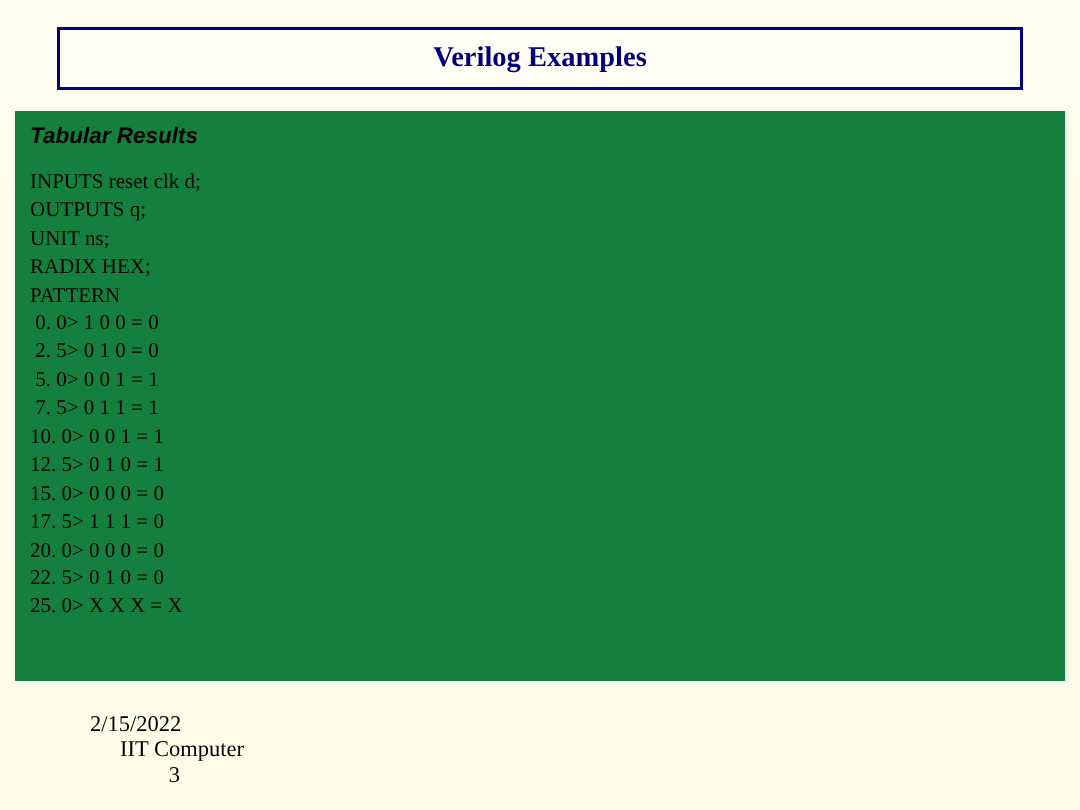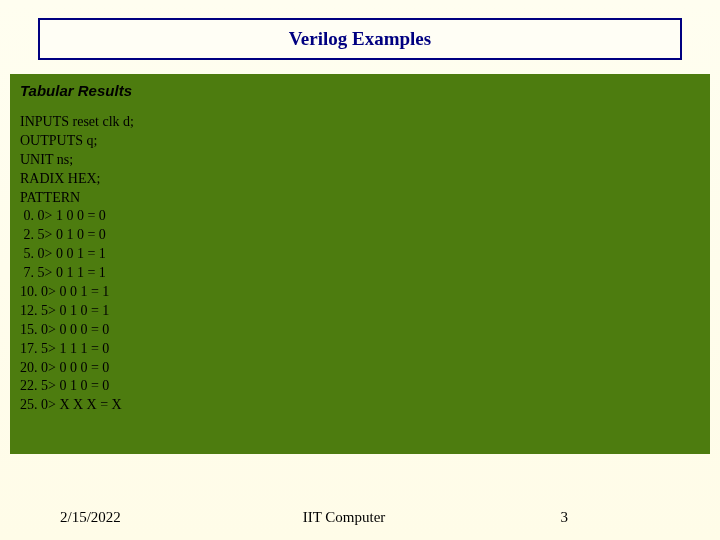--- a/index.html
+++ b/index.html
@@ -23,21 +23,21 @@
       padding: 8px 0;
       text-align: center;
     }
     .title-text {
       color: #000080;
       font-weight: bold;
       font-size: 19px;
       font-family: "Times New Roman", Times, serif;
     }
     .content-area {
-      background: #4d7c0f;
+      background: #15803d;
       margin: 14px 10px 0 10px;
       padding: 8px 10px 20px 10px;
       min-height: 380px;
     }
     .subtitle {
       font-family: Arial, Helvetica, sans-serif;
       font-weight: bold;
       font-style: italic;
       font-size: 15px;
       color: #000;
@@ -56,20 +56,21 @@
       bottom: 14px;
       left: 0;
       width: 608px;
       display: flex;
       justify-content: space-between;
       align-items: flex-start;
       padding: 0 40px 0 60px;
       font-family: "Times New Roman", Times, serif;
       font-size: 15px;
       color: #000;
+      flex-direction: column;
     }
     .footer-center {
       text-align: center;
       flex: 1;
       margin: 0 20px;
     }
     .footer-left {
       width: 120px;
       text-align: left;
     }

